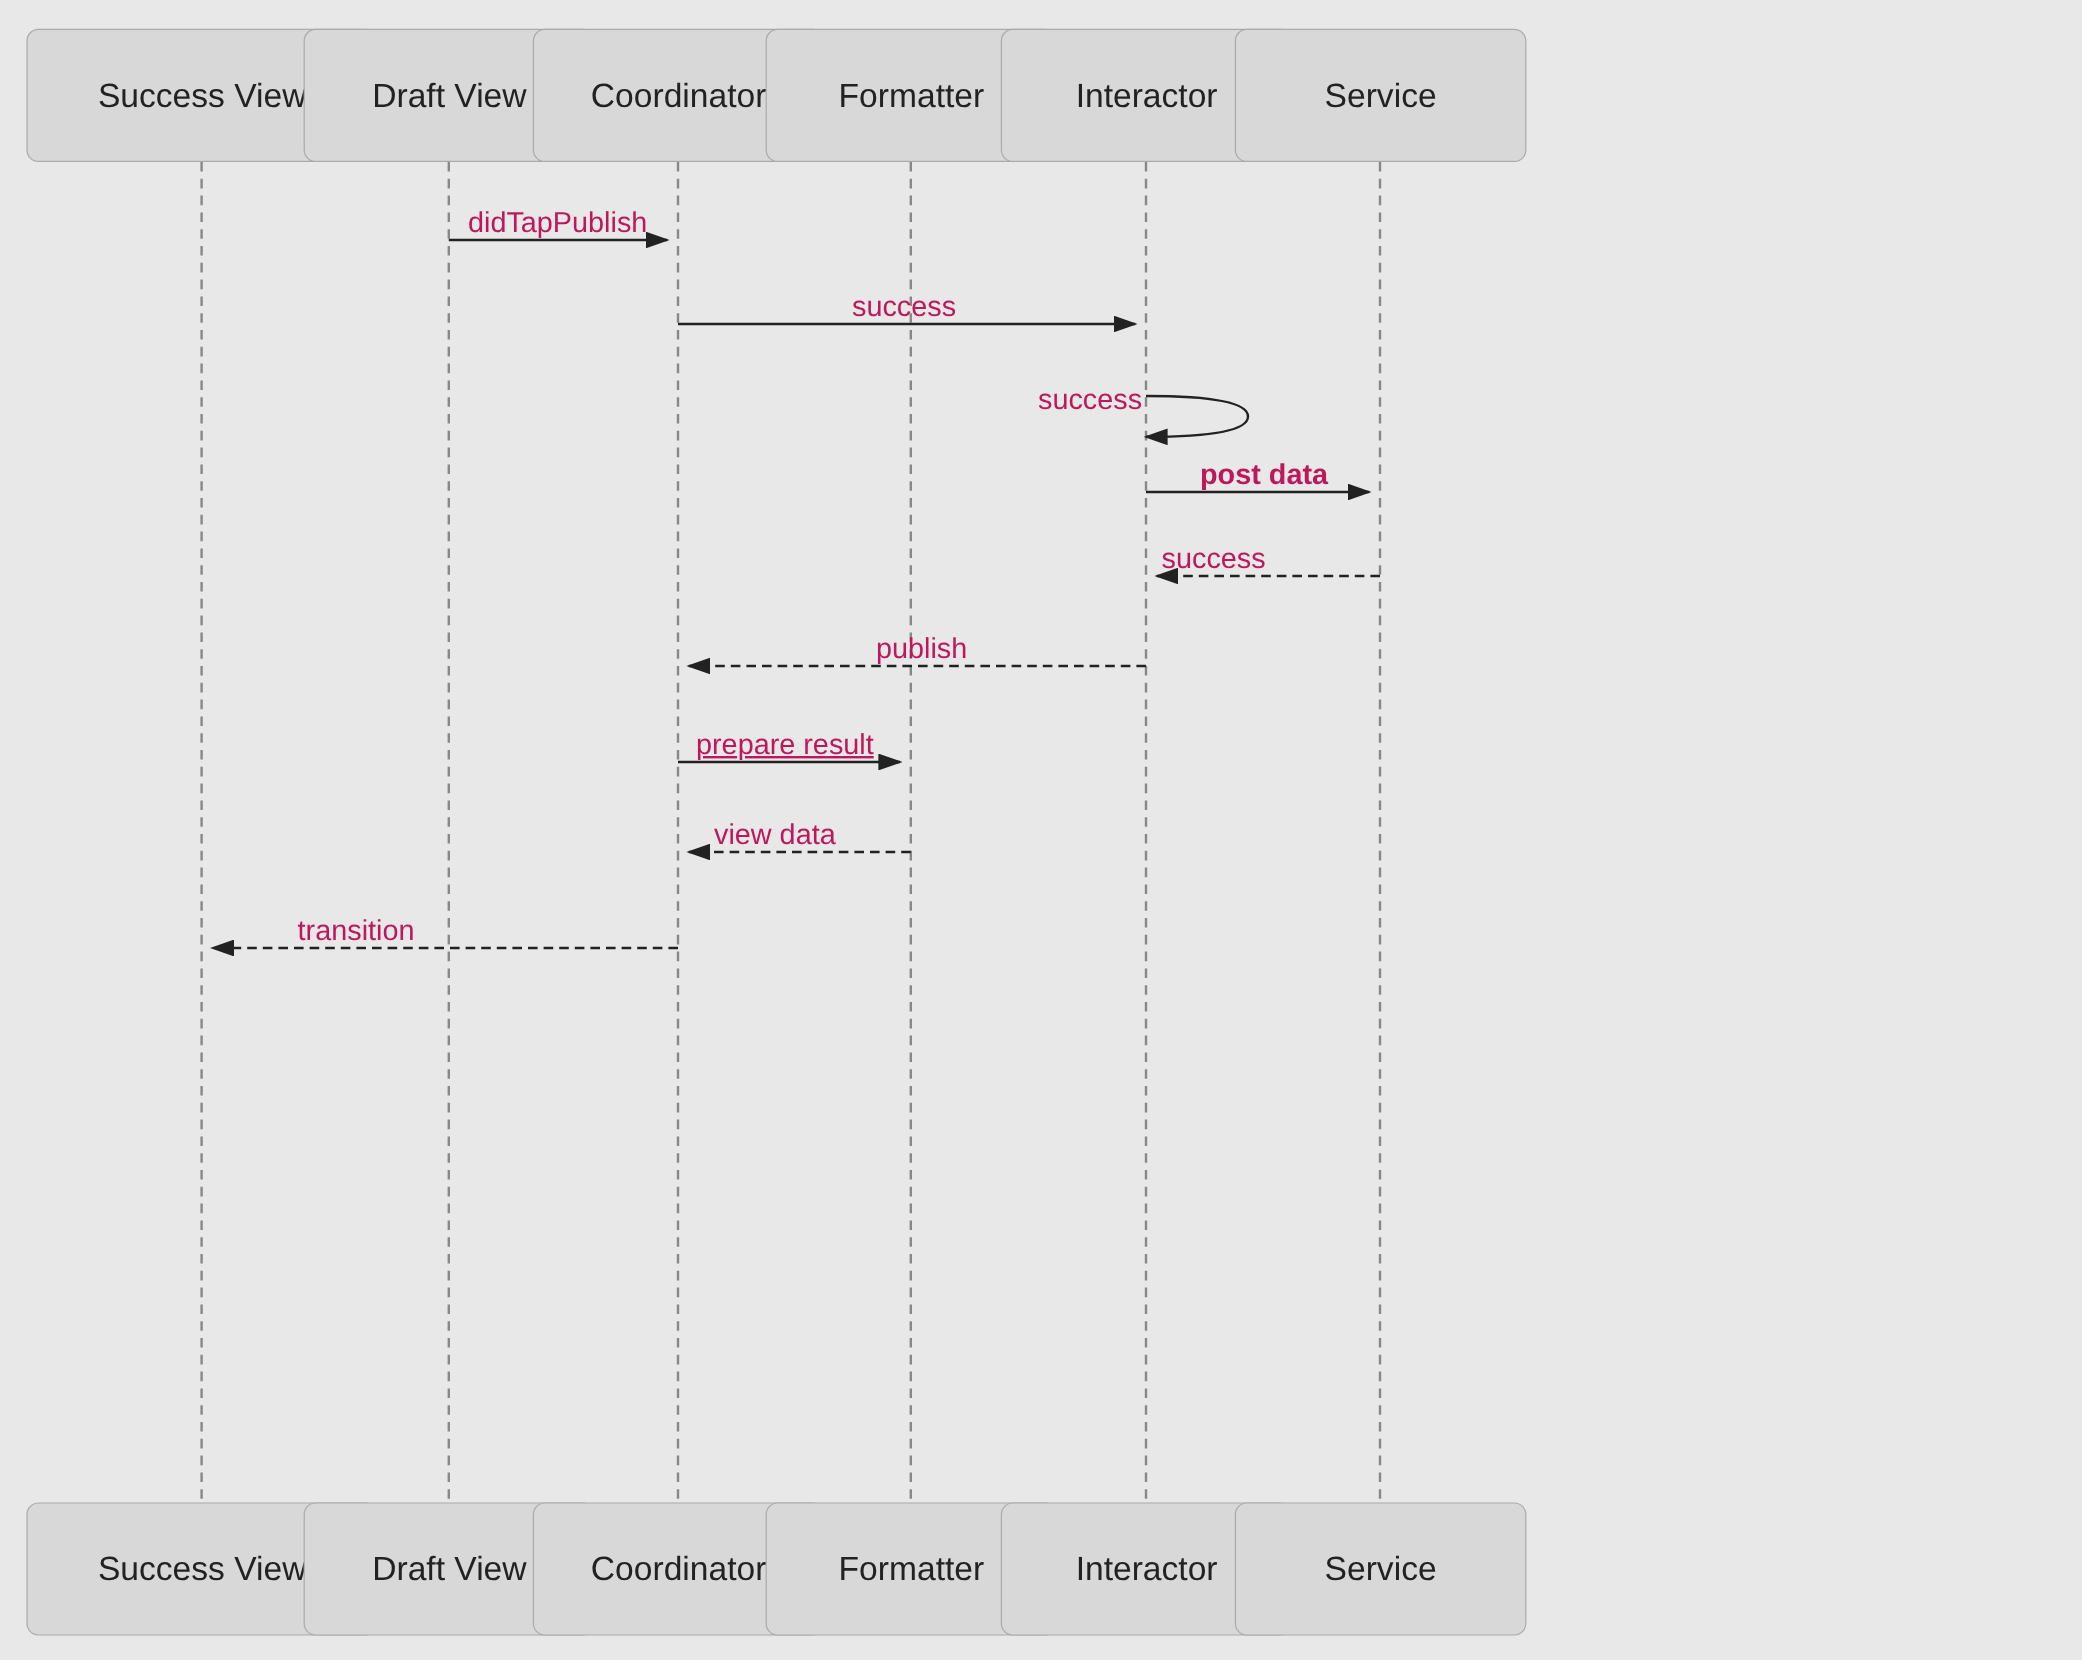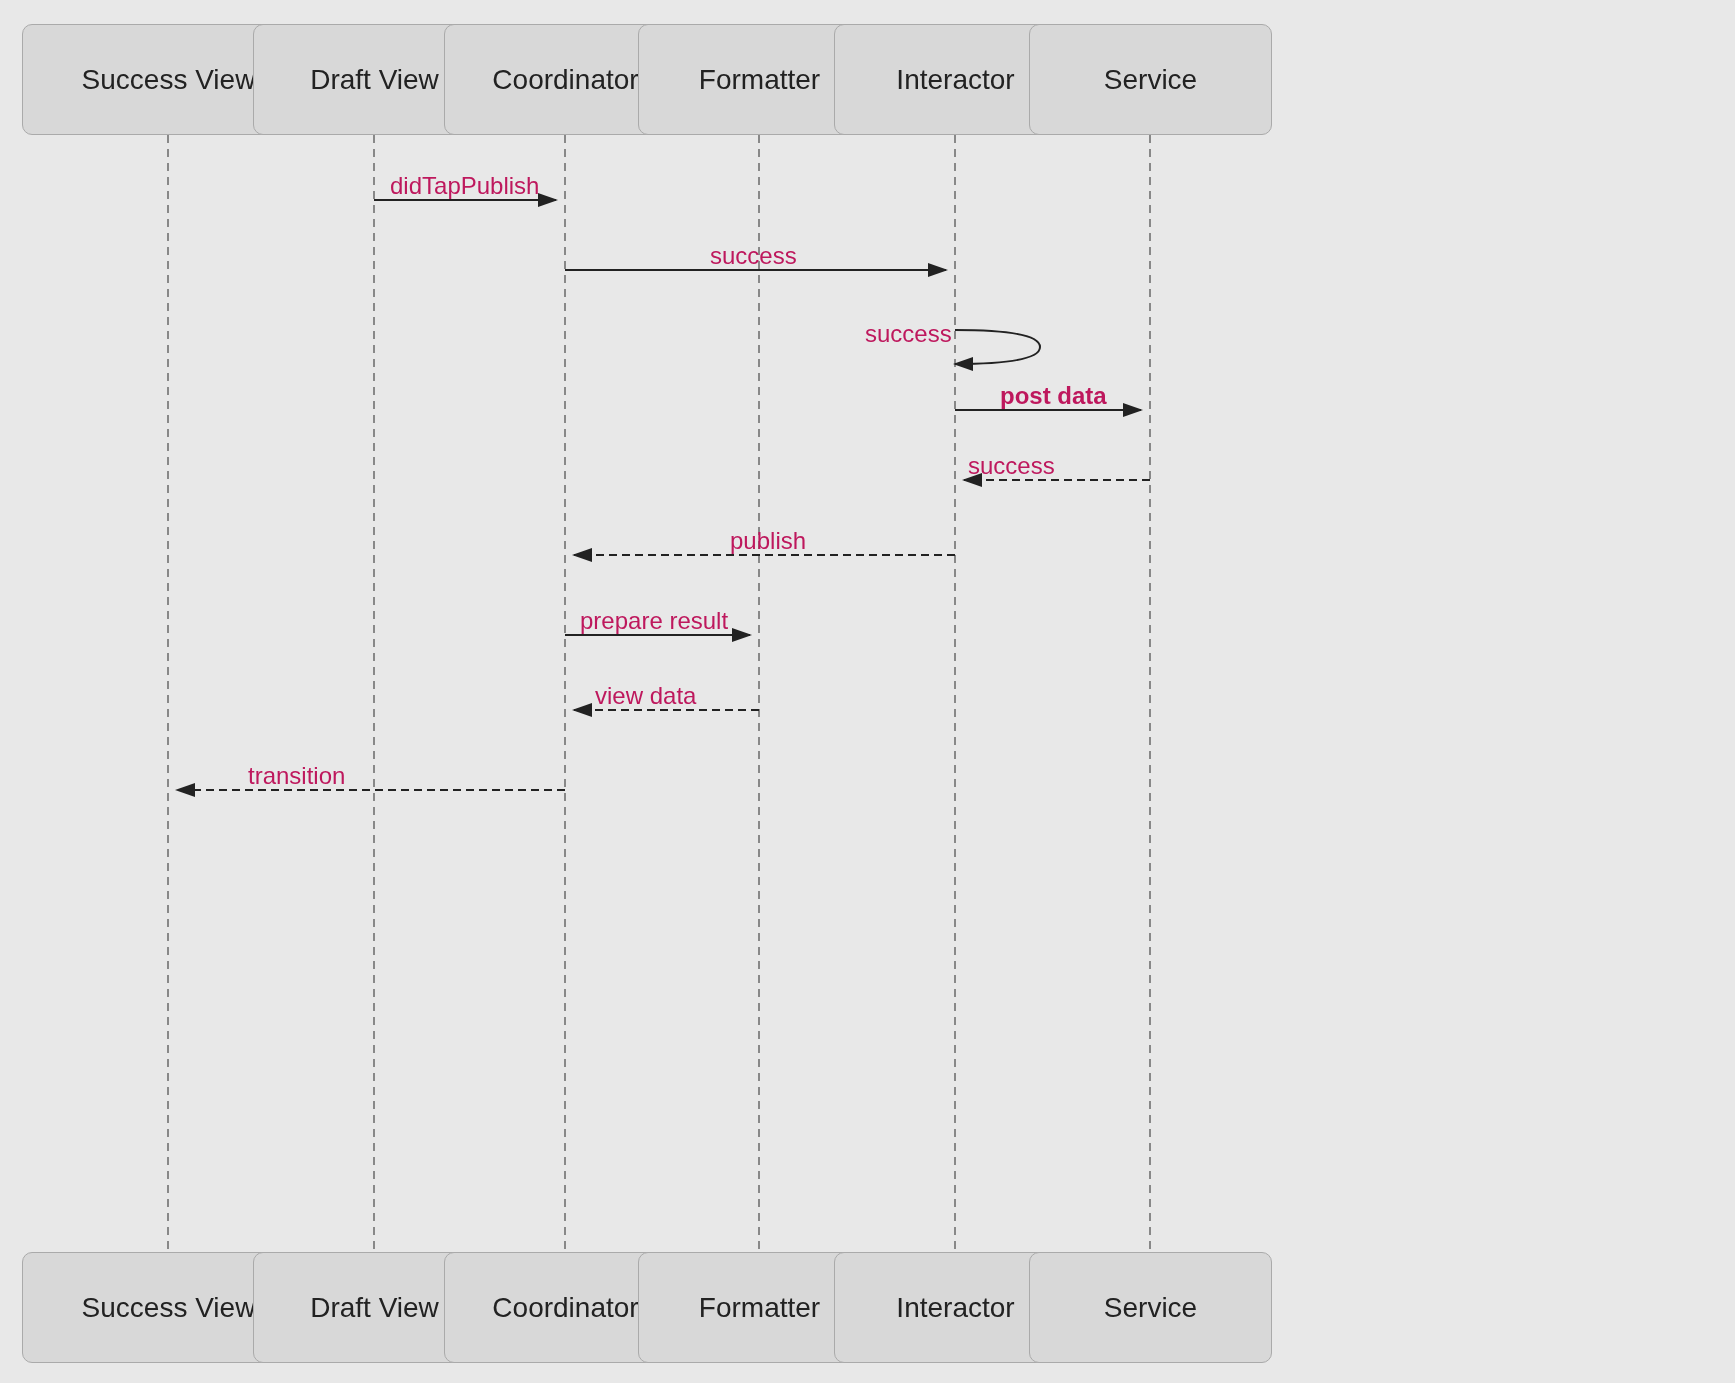--- a/index.html
+++ b/index.html
@@ -140,19 +140,19 @@
   <div class="arrow-label" style="left:710px; top:242px;">success</div>
 
   <div class="arrow-label" style="left:865px; top:320px;">success</div>
 
   <div class="arrow-label" style="left:1000px; top:382px;font-weight:bold;">post data</div>
 
   <div class="arrow-label" style="left:968px; top:452px;">success</div>
 
   <div class="arrow-label" style="left:730px; top:527px;">publish</div>
 
-  <div class="arrow-label" style="left:580px; top:607px;">prepare result</div>
+  <div class="arrow-label" style="left:580px; top:607px;text-decoration:underline;">prepare result</div>
 
   <div class="arrow-label" style="left:595px; top:682px;">view data</div>
 
   <div class="arrow-label" style="left:248px; top:762px;">transition</div>
 
 </div>
 
 </body></html>

